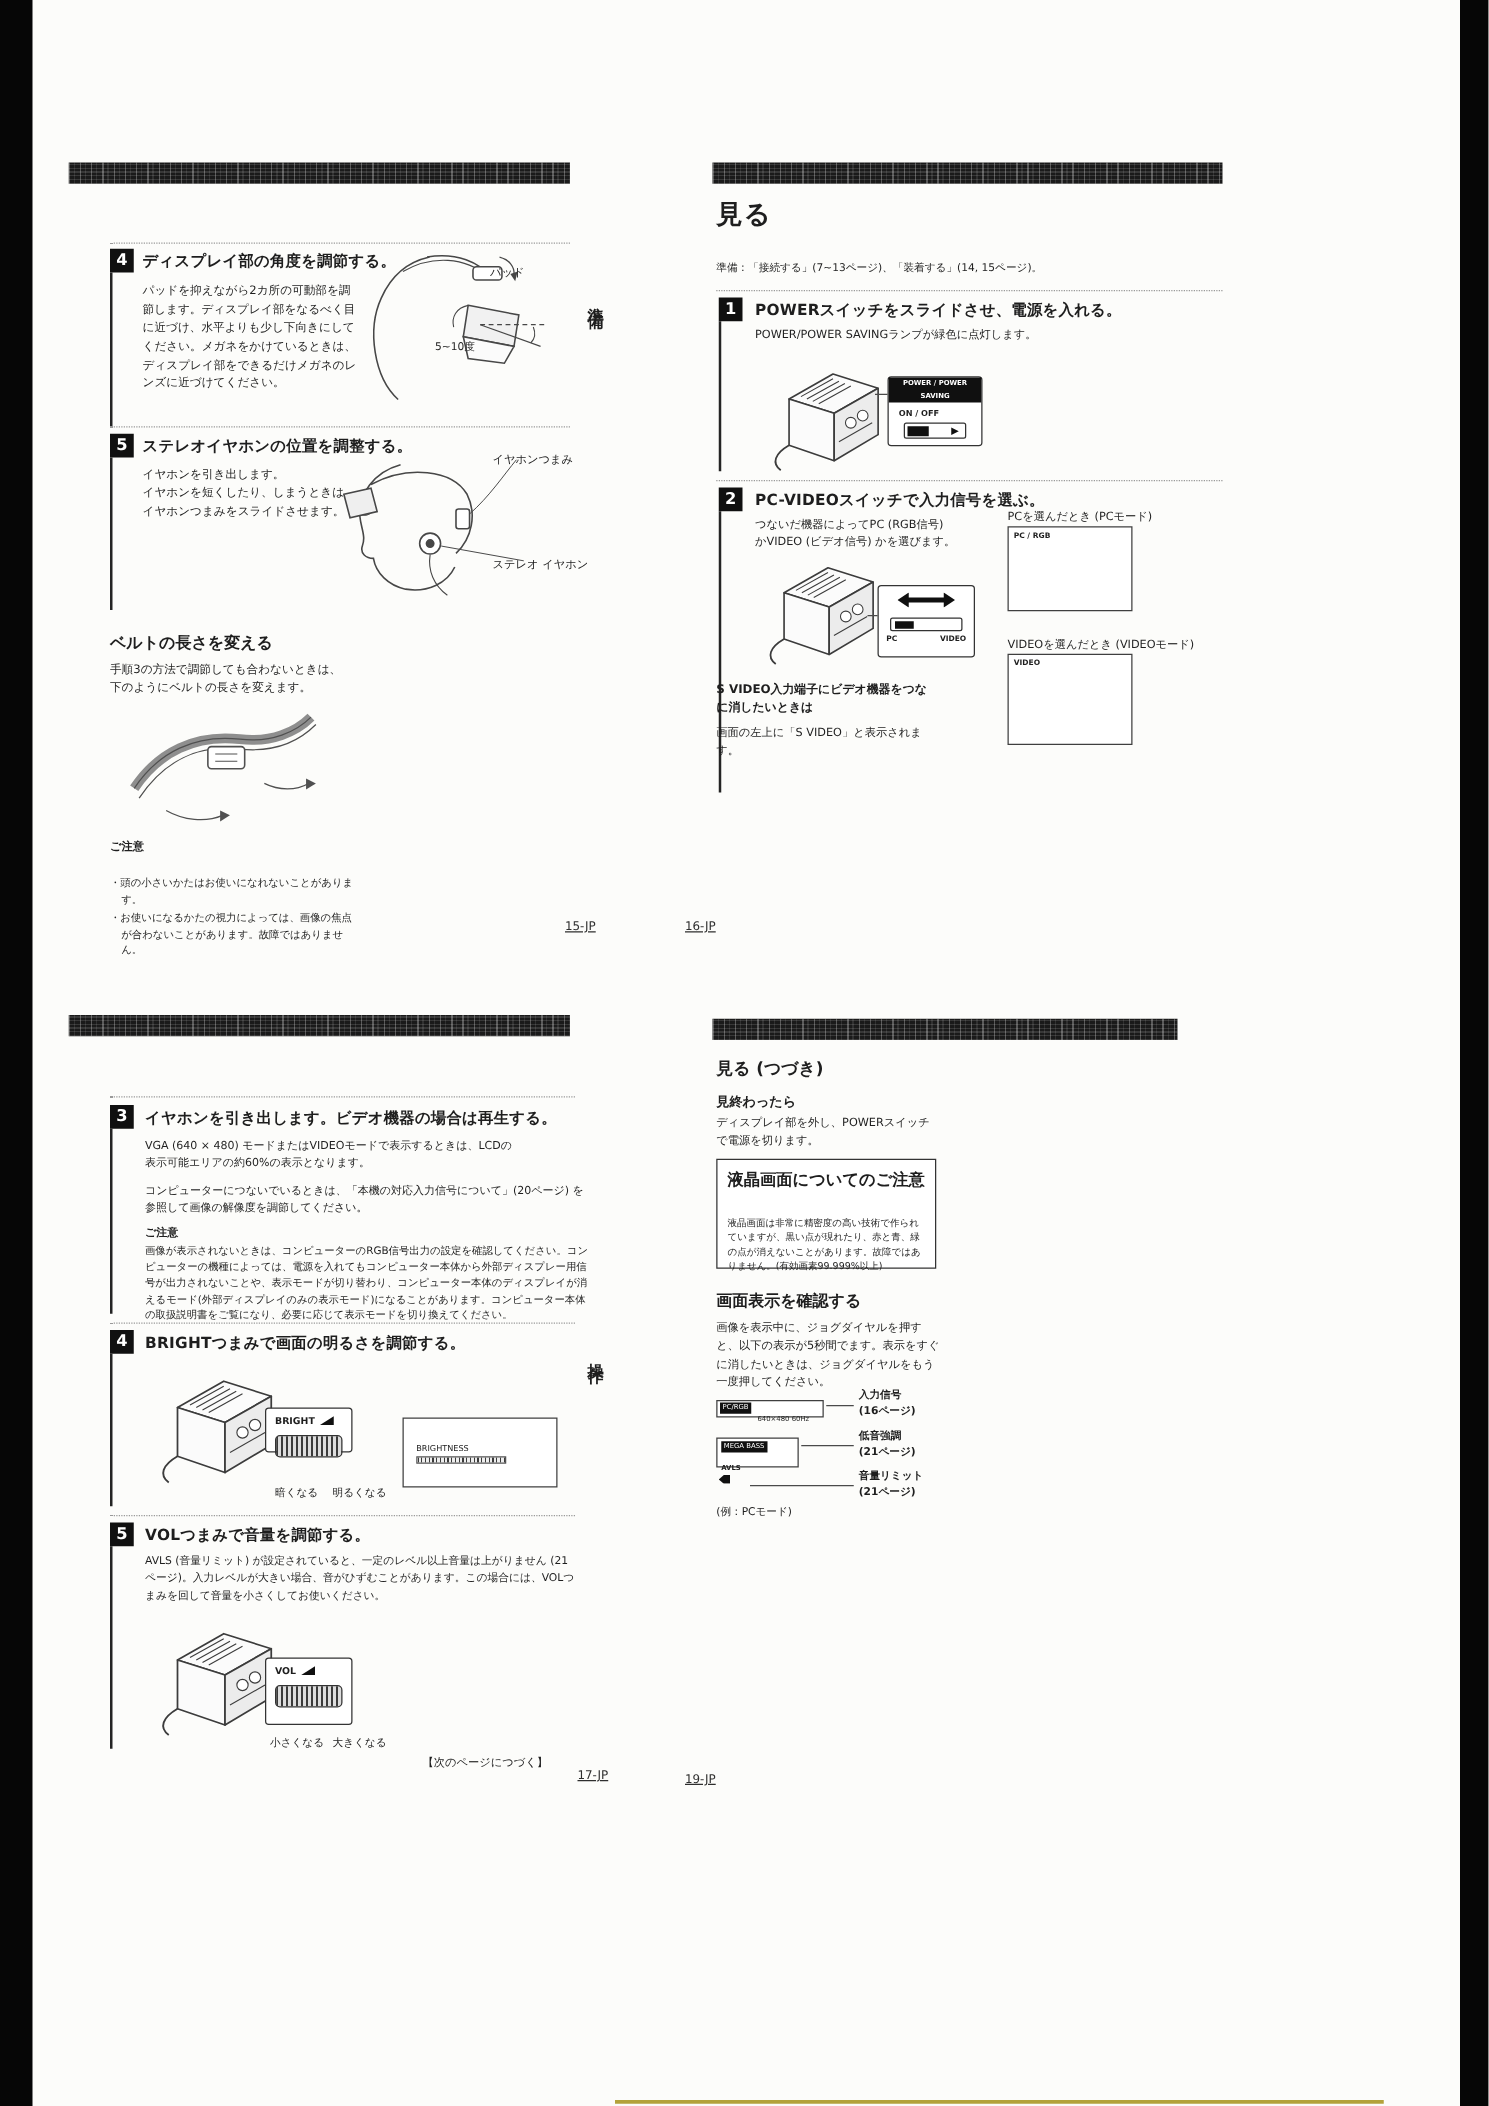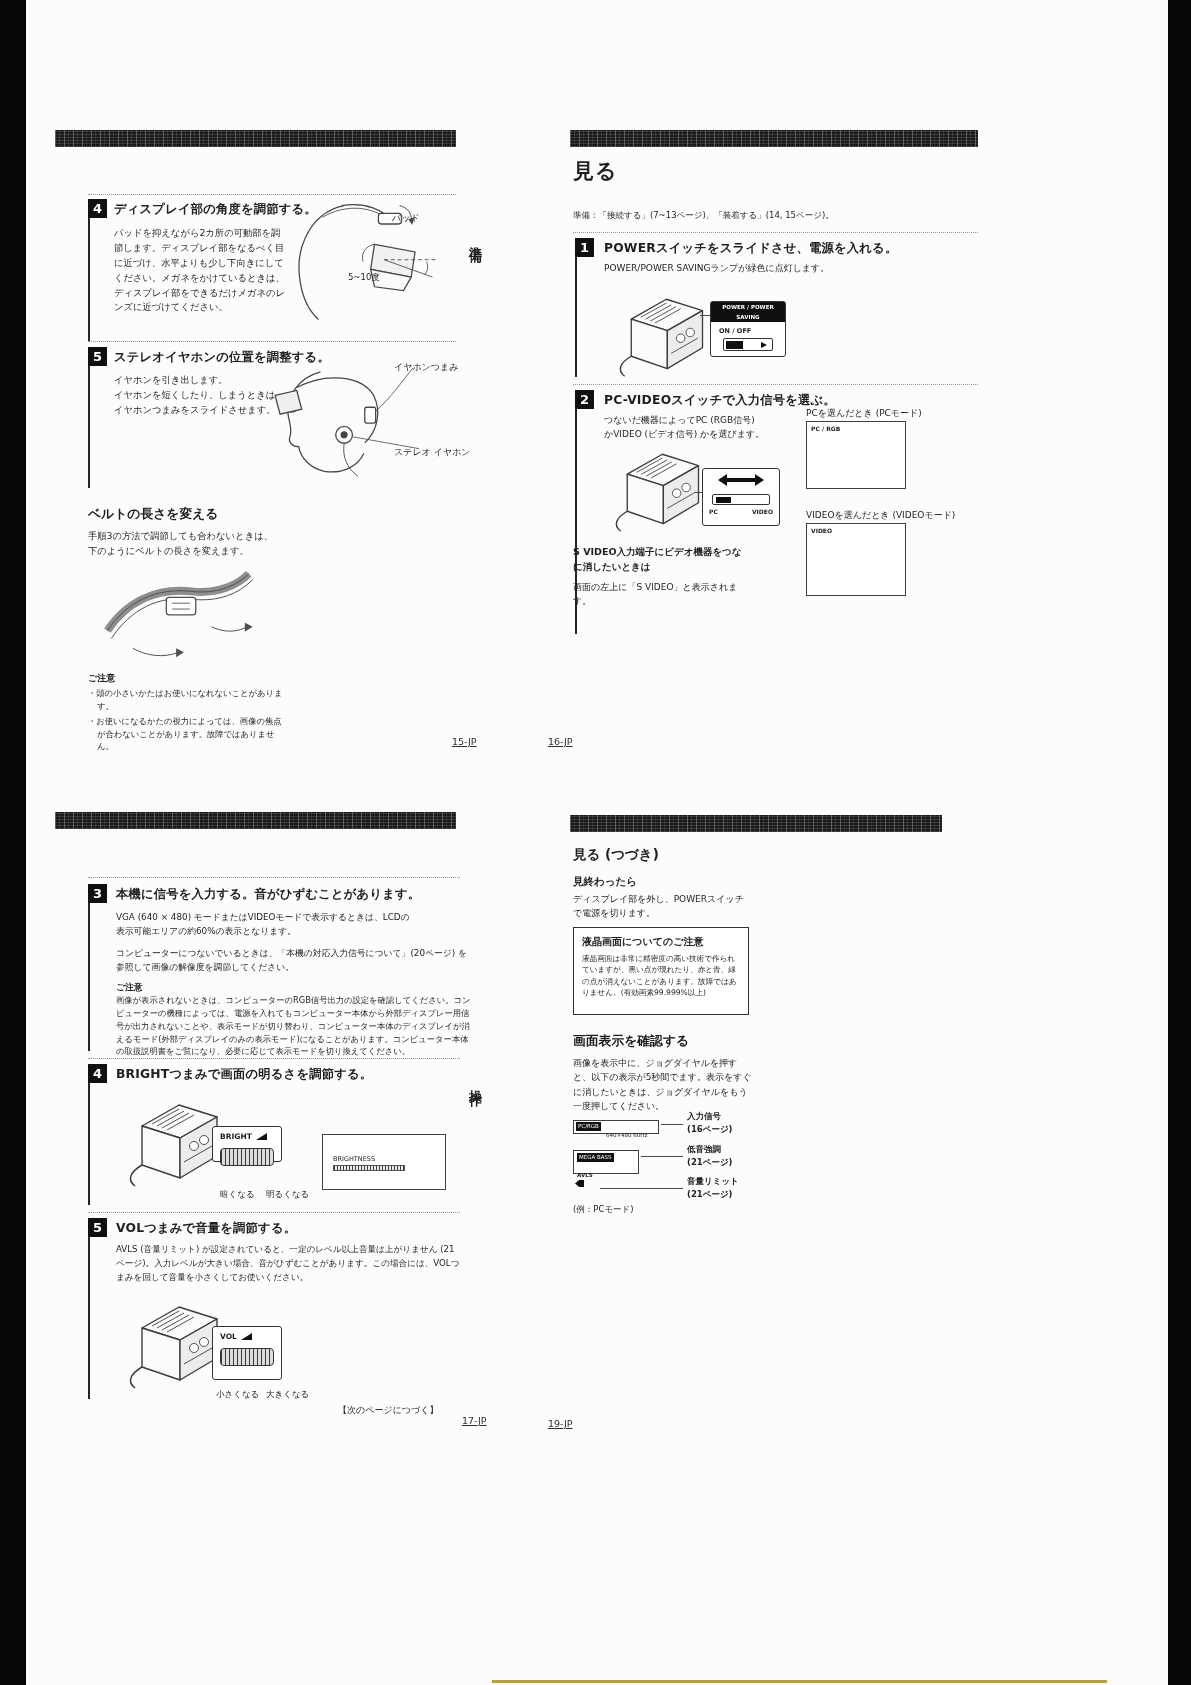--- a/index.html
+++ b/index.html
@@ -20,21 +20,21 @@
   }
   .stepnum {
     position:absolute; width:19px; height:19px; background:#101010; color:#fff;
     font-weight:bold; font-size:13px; line-height:19px; text-align:center;
   }
   .steprule { position:absolute; width:2px; background:#242424; }
   .steptitle { position:absolute; font-weight:bold; font-size:12.3px; letter-spacing:.2px; white-space:nowrap; }
   .bodytx { position:absolute; font-size:9.3px; line-height:1.6; }
   .bodysm { position:absolute; font-size:8.3px; line-height:1.55; }
   .pre { white-space:pre-line; }
-  .hang { padding-left:9px; text-indent:-9px; }
+  .hang { padding-left:9px; text-indent:-9px;margin-top:13px; }
   .dotted { position:absolute; border-top:1.5px dotted #999; }
   .vtab { position:absolute; writing-mode:vertical-rl; font-weight:bold; font-size:13px; letter-spacing:4px; }
   .caption { position:absolute; font-size:9px; white-space:nowrap; }
   .pagenum { position:absolute; font-size:9.5px; color:#2e2e2e;text-decoration:underline; }
   .screenbox { position:absolute; border:1.2px solid #3f3f3f; background:#fff; }
   .callout { position:absolute; border:1.2px solid #333; background:#fff; border-radius:3px; }
   .dial { background:repeating-linear-gradient(90deg,#3a3a3a 0 1.5px,#ddd 1.5px 4px); border:1px solid #333; border-radius:4px; }
   .leader { position:absolute; border-top:1px solid #4a4a4a; }
   .notebox { position:absolute; border:1.3px solid #333; background:#fff; padding:7px 8px; }
   .tinytag { display:inline-block; background:#101010; color:#fff; font-size:5.5px; padding:0 2px; line-height:9px; vertical-align:top; }
@@ -223,21 +223,21 @@
 
     <span class="pagenum" style="left:548px;top:736px">16-JP</span>
   </section>
 
   <section>
     <div class="band" style="left:55px;top:812px;width:401px"></div>
 
     <div class="dotted" style="left:88px;top:877px;width:372px"></div>
     <div class="stepnum" style="left:88px;top:884px">3</div>
     <div class="steprule" style="left:88px;top:903px;height:148px"></div>
-    <h3 class="steptitle" style="left:116px;top:886px">本機に信号を入力する。音がひずむことがあります。</h3>
+    <h3 class="steptitle" style="left:116px;top:886px">イヤホンを引き出します。ビデオ機器の場合は再生する。</h3>
     <p class="bodytx pre" style="left:116px;top:910px;width:356px;font-size:8.8px">VGA (640 × 480) モードまたはVIDEOモードで表示するときは、LCDの
 表示可能エリアの約60%の表示となります。</p>
     <p class="bodytx pre" style="left:116px;top:946px;width:360px;font-size:8.8px">コンピューターにつないでいるときは、「本機の対応入力信号について」(20ページ) を
 参照して画像の解像度を調節してください。</p>
     <h4 class="boldsm" style="left:116px;top:981px;font-size:8.8px">ご注意</h4>
     <p class="bodysm" style="left:116px;top:994px;width:356px">画像が表示されないときは、コンピューターのRGB信号出力の設定を確認してください。コンピューターの機種によっては、電源を入れてもコンピューター本体から外部ディスプレー用信号が出力されないことや、表示モードが切り替わり、コンピューター本体のディスプレイが消えるモード(外部ディスプレイのみの表示モード)になることがあります。コンピューター本体の取扱説明書をご覧になり、必要に応じて表示モードを切り換えてください。</p>
 
     <div class="dotted" style="left:88px;top:1058px;width:372px"></div>
     <div class="stepnum" style="left:88px;top:1064px">4</div>
     <div class="steprule" style="left:88px;top:1083px;height:122px"></div>
@@ -289,21 +289,21 @@
 
   <section>
     <div class="band" style="left:570px;top:815px;width:372px"></div>
 
     <h3 class="midtitle" style="left:573px;top:846px">見る (つづき)</h3>
     <h4 class="subhead" style="left:573px;top:875px">見終わったら</h4>
     <p class="bodytx pre" style="left:573px;top:892px;width:220px;font-size:9px">ディスプレイ部を外し、POWERスイッチ
 で電源を切ります。</p>
 
     <div class="notebox" style="left:573px;top:927px;width:176px;height:88px">
-      <div style="font-size:10px;font-weight:bold;margin-bottom:4px">液晶画面についてのご注意</div>
+      <div style="font-size:13px;font-weight:bold;margin-bottom:20px">液晶画面についてのご注意</div>
       <div class="pre" style="font-size:7.6px;line-height:1.5">液晶画面は非常に精密度の高い技術で作られ
 ていますが、黒い点が現れたり、赤と青、緑
 の点が消えないことがあります。故障ではあ
 りません。(有効画素99.999%以上)</div>
     </div>
 
     <h3 class="sechead" style="left:573px;top:1033px">画面表示を確認する</h3>
     <p class="bodytx pre" style="left:573px;top:1056px;width:200px;font-size:9px">画像を表示中に、ジョグダイヤルを押す
 と、以下の表示が5秒間でます。表示をすぐ
 に消したいときは、ジョグダイヤルをもう

